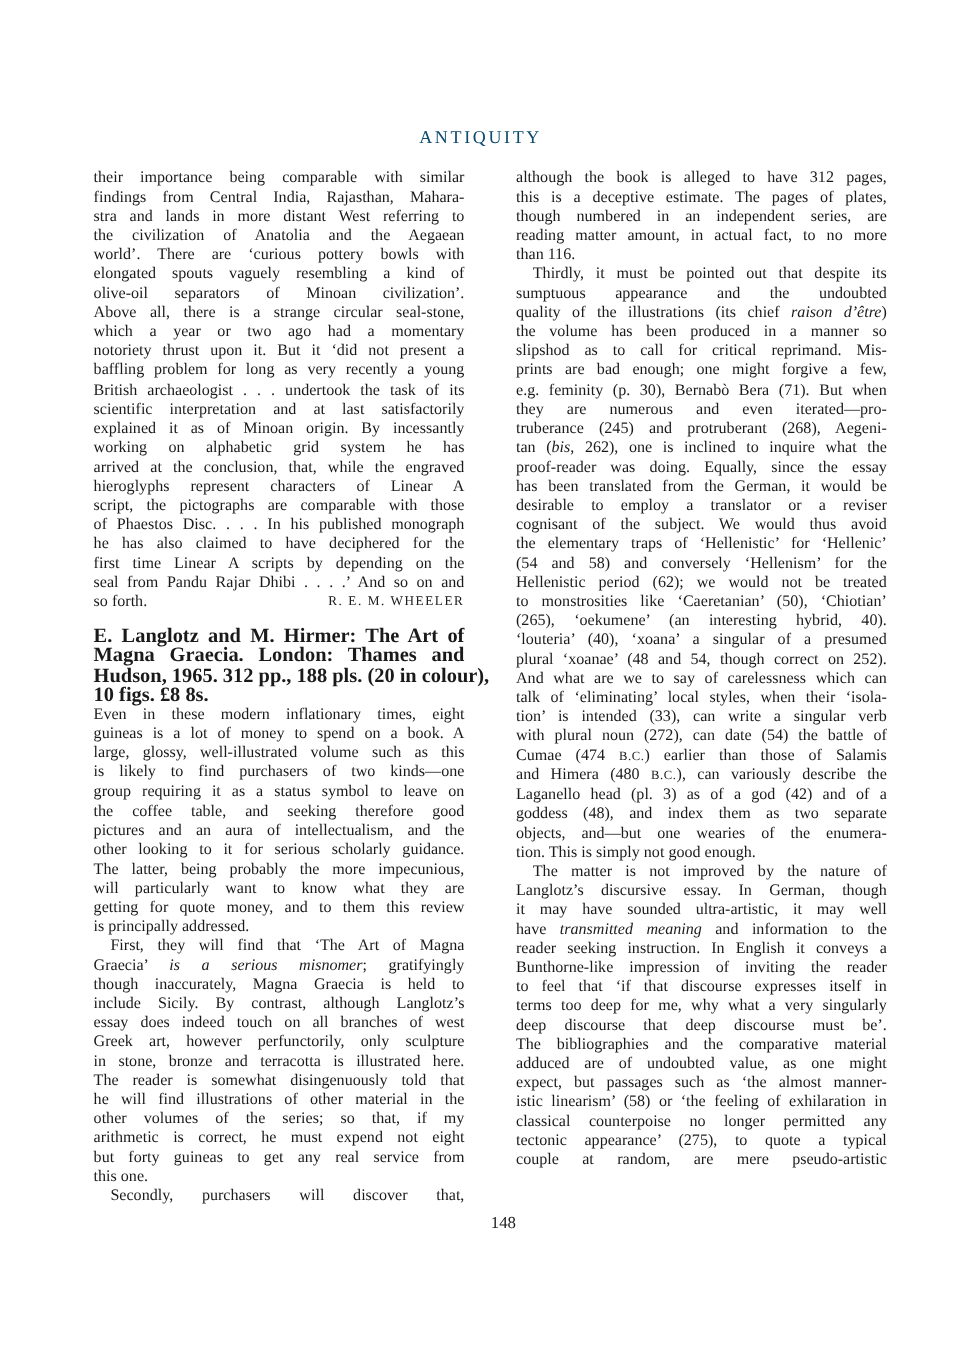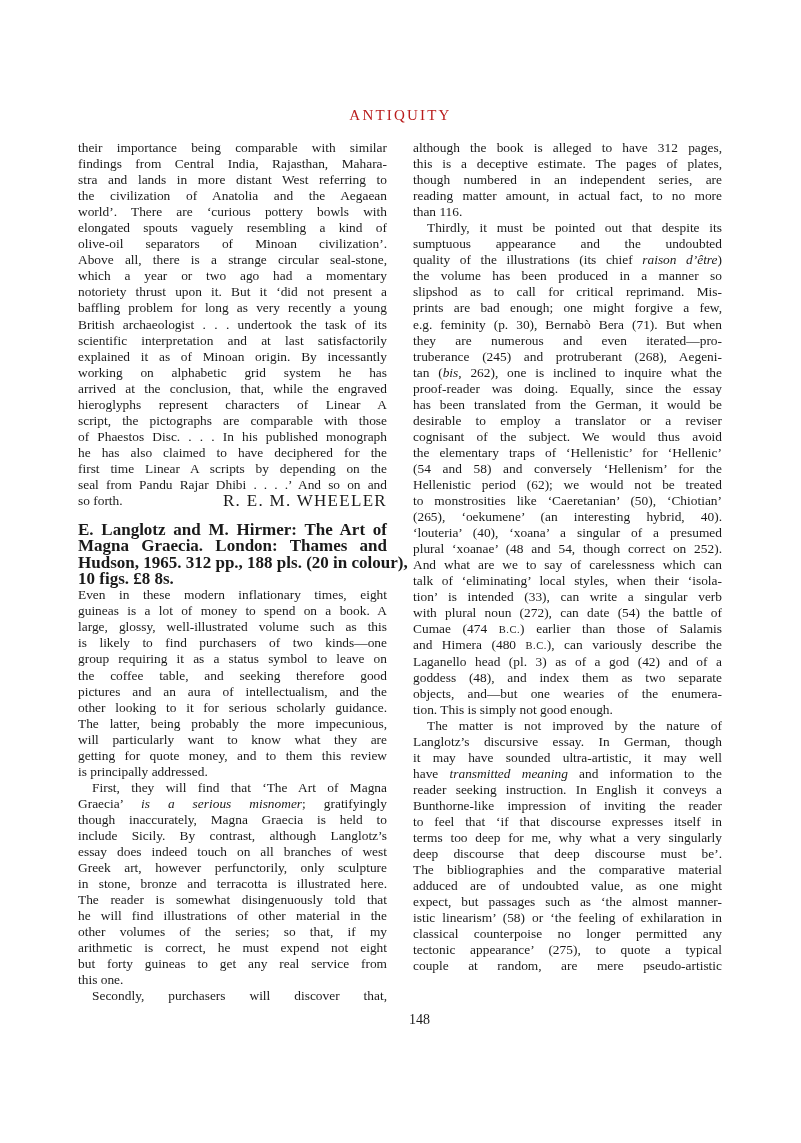--- a/index.html
+++ b/index.html
@@ -1,27 +1,27 @@
 <!DOCTYPE html>
 <html><head>
 <meta charset="utf-8">
 <style>
   html, body { margin: 0; padding: 0; background: #ffffff; }
   body { width: 801px; height: 1143px; position: relative; overflow: hidden;
          font-family: "Liberation Serif", "DejaVu Serif", serif; color: #1a1a1a; }
   .running-head { position: absolute; top: 107px; left: 0; width: 801px; text-align: center;
-         font-size: 15px; letter-spacing: 2.2px; color: #b91c1c; }
+         font-size: 15px; letter-spacing: 2.2px; color: #0c4a6e; }
   .col { position: absolute; top: 140px; width: 309px; font-size: 13.4px; line-height: 16.05px; }
   .col.left { left: 78px; }
-  .col.right { left: 413px; }
+  .col.right { left: 430px; }
   .line { display: block; white-space: nowrap; text-align: justify; text-align-last: justify; height: 16.05px; overflow: visible; }
   .line.last { text-align-last: left; }
   .line.indent { padding-left: 14px; }
   .sig-line { display: flex; justify-content: space-between; height: 16.05px; white-space: nowrap; }
-  .sig { font-variant: small-caps; letter-spacing: 1.3px; font-size: 17px; }
+  .sig { font-variant: small-caps; letter-spacing: 1.3px; font-size: 11px; }
   .review-head { margin-top: 13px; margin-bottom: 0px; font-weight: bold; font-size: 17px; line-height: 16.3px; }
   .review-head .line { height: 16.3px; }
   .page-number { position: absolute; top: 1012px; left: 0; width: 801px; text-align: center; font-size: 14px; padding-left: 19px; }
   i { font-style: italic; }
 </style>
 </head>
 <body>
 
 <div class="running-head">ANTIQUITY</div>
 

